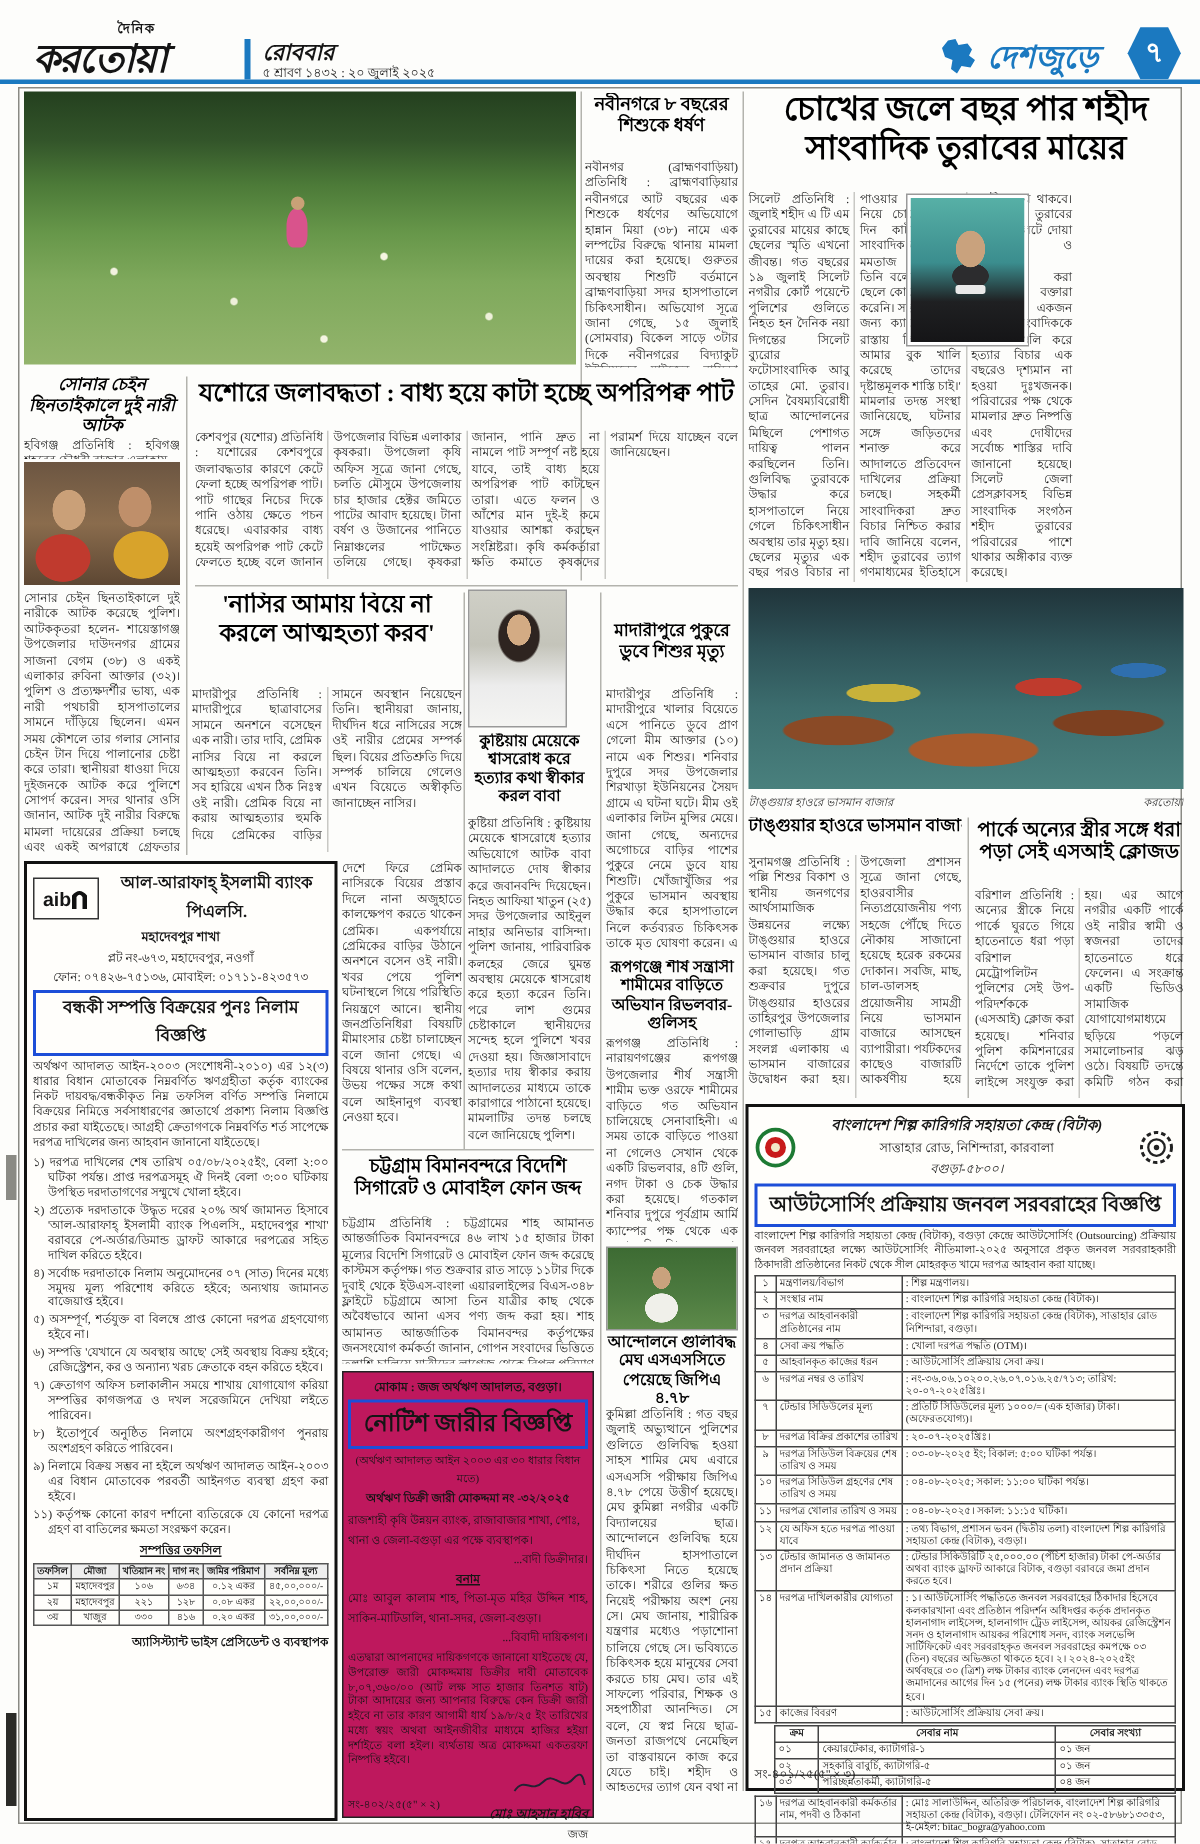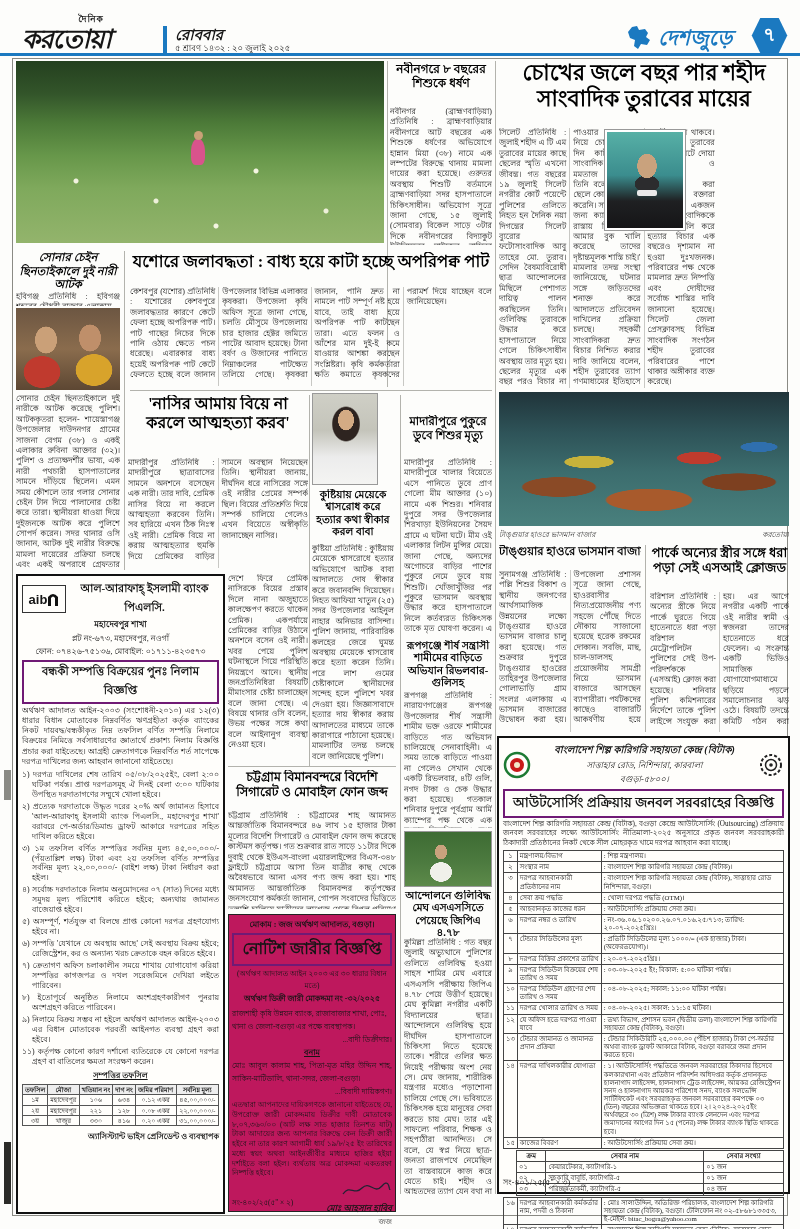--- a/index.html
+++ b/index.html
@@ -21,21 +21,21 @@
   .brand-main { font-size:26px; font-weight:900; font-style:italic; letter-spacing:-1px; line-height:1; }
   .day { font-size:15px; font-weight:800; font-style:italic; }
   .dateline { font-size:8.5px; color:#222; }
   .section-name { font-size:21px; font-weight:800; font-style:italic; }
   .hexa { clip-path:polygon(25% 3%,75% 3%,98% 50%,75% 97%,25% 97%,2% 50%);
           display:flex; align-items:center; justify-content:center;
           color:#fff; font-size:19px; font-weight:800; }
 
   
   .adbox { border:2px solid #111; background:#fffefb; }
-  .ad-title { border:2px solid #701a75; font-weight:800; text-align:center; margin:2px 0; padding:1px 0; }
+  .ad-title { border:2px solid #1d4ed8; font-weight:800; text-align:center; margin:2px 0; padding:1px 0; }
   table { border-collapse:collapse; width:100%; }
   .t-main td { border:1px solid #444; padding:1px 2px; font-size:6.8px; line-height:1.2; vertical-align:top; }
   .t-main td:first-child { width:13px; text-align:center; }
   .t-main td:nth-child(2) { width:84px; }
   .t-srv td { border:1px solid #444; padding:1px 2px; font-size:6.8px; line-height:1.2; }
   .t-srv tr:first-child td { font-weight:700; text-align:center; }
   .t-taf td { border:1px solid #555; padding:1px; font-size:6.4px; line-height:1.15; text-align:center; }
   .t-taf tr:first-child td { font-weight:700; background:#eee; }
   .term { font-size:7.8px; line-height:1.28; text-align:justify; margin-bottom:2px; padding-left:10px; text-indent:-10px; }
   .sig-name { font-weight:800; font-style:italic; font-size:8.5px; }
@@ -189,21 +189,20 @@
     <div style="flex:1;font-size:11px;font-weight:800;text-align:center;">আল-আরাফাহ্ ইসলামী ব্যাংক পিএলসি.</div>
   </div>
   <div style="font-size:8.5px;font-weight:700;text-align:center;">মহাদেবপুর শাখা</div>
   <div style="font-size:8px;text-align:center;">প্লট নং-৬৭৩, মহাদেবপুর, নওগাঁ</div>
   <div style="font-size:8px;text-align:center;">ফোন: ০৭৪২৬-৭৫১৩৬, মোবাইল: ০১৭১১-৪২৩৫৭৩</div>
   <div class="ad-title" style="font-size:11.5px;">বন্ধকী সম্পত্তি বিক্রয়ের পুনঃ নিলাম বিজ্ঞপ্তি</div>
   <div style="font-size:7.8px;line-height:1.3;text-align:justify;margin-bottom:3px;">অর্থঋণ আদালত আইন-২০০৩ (সংশোধনী-২০১০) এর ১২(৩) ধারার বিধান মোতাবেক নিম্নবর্ণিত ঋণগ্রহীতা কর্তৃক ব্যাংকের নিকট দায়বদ্ধ/বন্ধকীকৃত নিম্ন তফসিল বর্ণিত সম্পত্তি নিলামে বিক্রয়ের নিমিত্তে সর্বসাধারণের জ্ঞাতার্থে প্রকাশ্য নিলাম বিজ্ঞপ্তি প্রচার করা যাইতেছে। আগ্রহী ক্রেতাগণকে নিম্নবর্ণিত শর্ত সাপেক্ষে দরপত্র দাখিলের জন্য আহবান জানানো যাইতেছে।</div>
   <div>
       <div class="term">১) দরপত্র দাখিলের শেষ তারিখ ০৫/০৮/২০২৫ইং, বেলা ২:০০ ঘটিকা পর্যন্ত। প্রাপ্ত দরপত্রসমূহ ঐ দিনই বেলা ৩:০০ ঘটিকায় উপস্থিত দরদাতাগণের সম্মুখে খোলা হইবে।</div>
       <div class="term">২) প্রত্যেক দরদাতাকে উদ্ধৃত দরের ২০% অর্থ জামানত হিসাবে 'আল-আরাফাহ্ ইসলামী ব্যাংক পিএলসি., মহাদেবপুর শাখা' বরাবরে পে-অর্ডার/ডিমান্ড ড্রাফট আকারে দরপত্রের সহিত দাখিল করিতে হইবে।</div>
-      <div class="term">৩) ১ম তফসিল বর্ণিত সম্পত্তির সর্বনিম্ন মূল্য ৪৫,০০,০০০/- (পঁয়তাল্লিশ লক্ষ) টাকা এবং ২য় তফসিল বর্ণিত সম্পত্তির সর্বনিম্ন মূল্য ২২,০০,০০০/- (বাইশ লক্ষ) টাকা নির্ধারণ করা হইল।</div>
       <div class="term">৪) সর্বোচ্চ দরদাতাকে নিলাম অনুমোদনের ০৭ (সাত) দিনের মধ্যে সমুদয় মূল্য পরিশোধ করিতে হইবে; অন্যথায় জামানত বাজেয়াপ্ত হইবে।</div>
       <div class="term">৫) অসম্পূর্ণ, শর্তযুক্ত বা বিলম্বে প্রাপ্ত কোনো দরপত্র গ্রহণযোগ্য হইবে না।</div>
       <div class="term">৬) সম্পত্তি 'যেখানে যে অবস্থায় আছে' সেই অবস্থায় বিক্রয় হইবে; রেজিস্ট্রেশন, কর ও অন্যান্য খরচ ক্রেতাকে বহন করিতে হইবে।</div>
       <div class="term">৭) ক্রেতাগণ অফিস চলাকালীন সময়ে শাখায় যোগাযোগ করিয়া সম্পত্তির কাগজপত্র ও দখল সরেজমিনে দেখিয়া লইতে পারিবেন।</div>
       <div class="term">৮) ইতোপূর্বে অনুষ্ঠিত নিলামে অংশগ্রহণকারীগণ পুনরায় অংশগ্রহণ করিতে পারিবেন।</div>
       <div class="term">৯) নিলামে বিক্রয় সম্ভব না হইলে অর্থঋণ আদালত আইন-২০০৩ এর বিধান মোতাবেক পরবর্তী আইনগত ব্যবস্থা গ্রহণ করা হইবে।</div>
       <div class="term">১১) কর্তৃপক্ষ কোনো কারণ দর্শানো ব্যতিরেকে যে কোনো দরপত্র গ্রহণ বা বাতিলের ক্ষমতা সংরক্ষণ করেন।</div>
     </div>
   <div style="font-size:8px;font-weight:700;text-align:center;text-decoration:underline;margin-top:2px;">সম্পত্তির তফসিল</div>
   <table class="t-taf" style="margin-top:2px;">
@@ -247,21 +246,21 @@
 
 <div class="abs adbox" style="left:497px;top:736px;width:293px;height:458px;padding:4px;">
   <div style="display:flex;align-items:center;gap:4px;">
     <svg width="28" height="30" viewBox="0 0 28 30">
       <circle cx="14" cy="15" r="12" fill="none" stroke="#1d7a33" stroke-width="2.5"></circle>
       <circle cx="14" cy="15" r="7" fill="#c81a1a"></circle>
       <circle cx="14" cy="15" r="3" fill="#f2e8c9"></circle>
     </svg>
     <div style="flex:1;text-align:center;">
       <div style="font-size:10px;font-weight:800;font-style:italic;">বাংলাদেশ শিল্প কারিগরি সহায়তা কেন্দ্র (বিটাক)</div>
-      <div style="font-size:8.5px;font-style:italic;">সাত্তাহার রোড, নিশিন্দারা, কারবালা</div>
+      <div style="font-size:8.5px;">সাত্তাহার রোড, নিশিন্দারা, কারবালা</div>
       <div style="font-size:8.5px;font-style:italic;">বগুড়া-৫৮০০।</div>
     </div>
     <svg width="26" height="26" viewBox="0 0 26 26">
       <circle cx="13" cy="13" r="10" fill="none" stroke="#222" stroke-width="2" stroke-dasharray="3 2"></circle>
       <circle cx="13" cy="13" r="5.5" fill="none" stroke="#222" stroke-width="1.5"></circle>
       <circle cx="13" cy="13" r="1.8" fill="#222"></circle>
     </svg>
   </div>
   <div class="ad-title" style="font-size:13.5px;">আউটসোর্সিং প্রক্রিয়ায় জনবল সরবরাহের বিজ্ঞপ্তি</div>
   <div style="font-size:7.2px;line-height:1.3;text-align:justify;margin-bottom:2px;">বাংলাদেশ শিল্প কারিগরি সহায়তা কেন্দ্র (বিটাক), বগুড়া কেন্দ্রে আউটসোর্সিং (Outsourcing) প্রক্রিয়ায় জনবল সরবরাহের লক্ষ্যে আউটসোর্সিং নীতিমালা-২০২৫ অনুসারে প্রকৃত জনবল সরবরাহকারী ঠিকাদারী প্রতিষ্ঠানের নিকট থেকে সীল মোহরকৃত খামে দরপত্র আহবান করা যাচ্ছে।</div>

